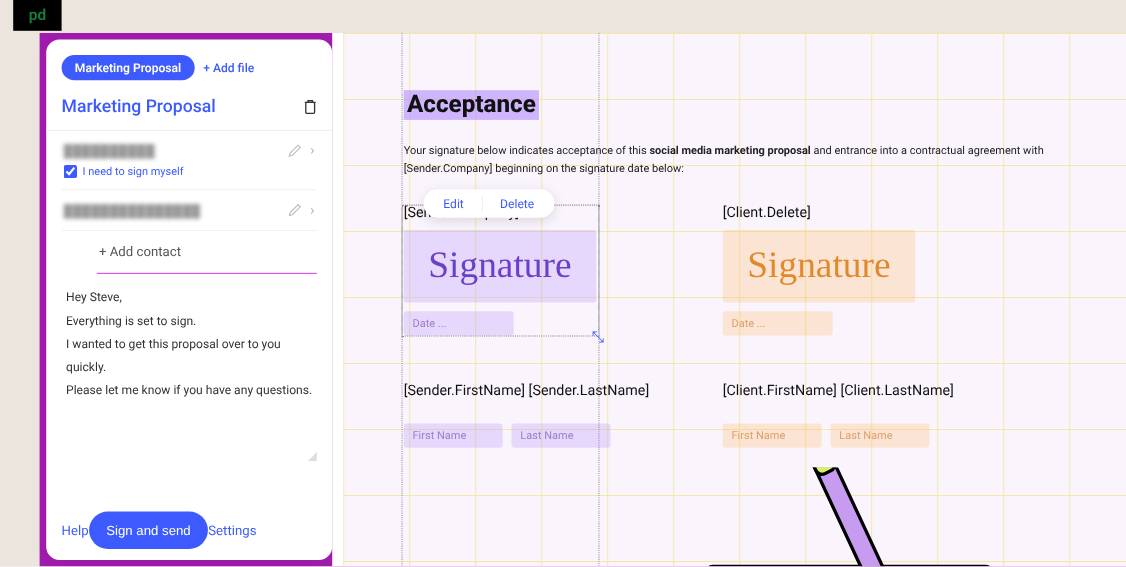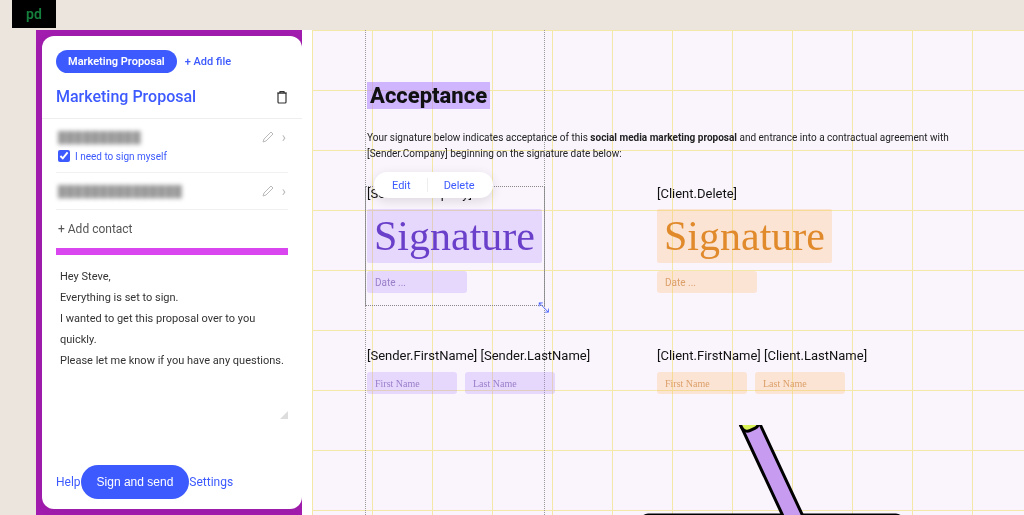--- a/index.html
+++ b/index.html
@@ -71,21 +71,21 @@
     color: #999;
     filter: blur(2px);
     letter-spacing: 0.5px;
   }
   .contact-actions{ display:flex; align-items:center; gap:8px;}
   .pencil-icon { width: 12px; height: 12px; opacity: 0.4;}
   .chev { color:#bbb; font-size:14px;}
   .sign-myself{ display:flex; align-items:flex-end; gap:5px; margin-top:5px;}
   .sign-myself input{ accent-color:#3d5afe; width:12px; height:12px;}
   .sign-myself-label{ font-size:10px; color:#3d5afe;}
-  .add-contact-row{ padding:12px 2px; color:#555; font-size:12px; border-bottom:7px solid #d946ef;}
+  .add-contact-row{ padding:12px 2px; color:#555; font-size:12px; border-bottom:1px solid #d946ef;margin-left:32px;}
   .message-area{
     flex:1;
     font-size:11px;
     color:#333;
     line-height:1.9;
     padding:12px 4px 0 4px;
     position:relative;
   }
   .resize-tri{
     position:absolute; right:0; bottom:0;
@@ -144,25 +144,25 @@
   .doc-body b{ font-weight:700;}
   .col{
     position:absolute;
     width:260px;
   }
   .col-left{ left:55px; top:156px;}
   .col-right{ left:345px; top:156px;}
   .label{ font-size:13px; color:#111;}
   .sig-box{
     margin-top:8px;
-    height:54px;
+    height:66px;
     border-radius:2px;
     display:flex; align-items:center; justify-content:center;
     font-family: "Brush Script MT", "Segoe Script", cursive;
-    font-size:42px;
+    font-size:34px;
     background: rgba(172,128,255,0.25);
     width:175px;
   }
   .sig-left{ color:#6a3fc9; }
   .sig-right{ background: rgba(255,180,90,0.25); color:#e08a2c;}
   .date-box{
     margin-top:8px;
     width:100px; height:22px;
     border-radius:3px;
     font-size:10px;
@@ -172,21 +172,21 @@
     background: rgba(172,128,255,0.25);
   }
   .date-right{ background: rgba(255,180,90,0.25); color:#dca06a;}
   .name-row{
     position:absolute;
     top:318px;
     width:270px;
   }
   .name-left{ left:55px;}
   .name-right{ left:345px;}
-  .pair-row{ display:flex; gap:8px; margin-top:9px;font-family:Liberation Serif, serif;}
+  .pair-row{ display:flex; gap:8px; margin-top:22px;}
   .name-box{
     width:90px; height:22px; border-radius:3px;
     background: rgba(172,128,255,0.25);
     font-size:10px; color:#9a7fc9;
     display:flex; align-items:center; padding:0 8px;
   }
   .name-box.r{ background: rgba(255,180,90,0.25); color:#dca06a;}
   
   .selection{
     position:absolute;
@@ -201,21 +201,21 @@
   .resize-handle{
     position:absolute;
     right:-6px; bottom:-6px;
     width:12px;height:12px;
     color:#3d5afe;
     font-size:14px;
     pointer-events:auto;
   }
   .floating-toolbar{
     position:absolute;
-    top:142px; left:62px;
+    top:142px; left:73px;
     background:#fff;
     border-radius:18px;
     box-shadow:0 3px 12px rgba(0,0,0,0.12);
     display:flex; align-items:center;
     padding:6px 18px;
     font-size:11px;
     gap:16px;
   }
   .ft-sep{ width:1px; height:14px; background:#eee;}
   .ft-edit{ color:#3d5afe;}

